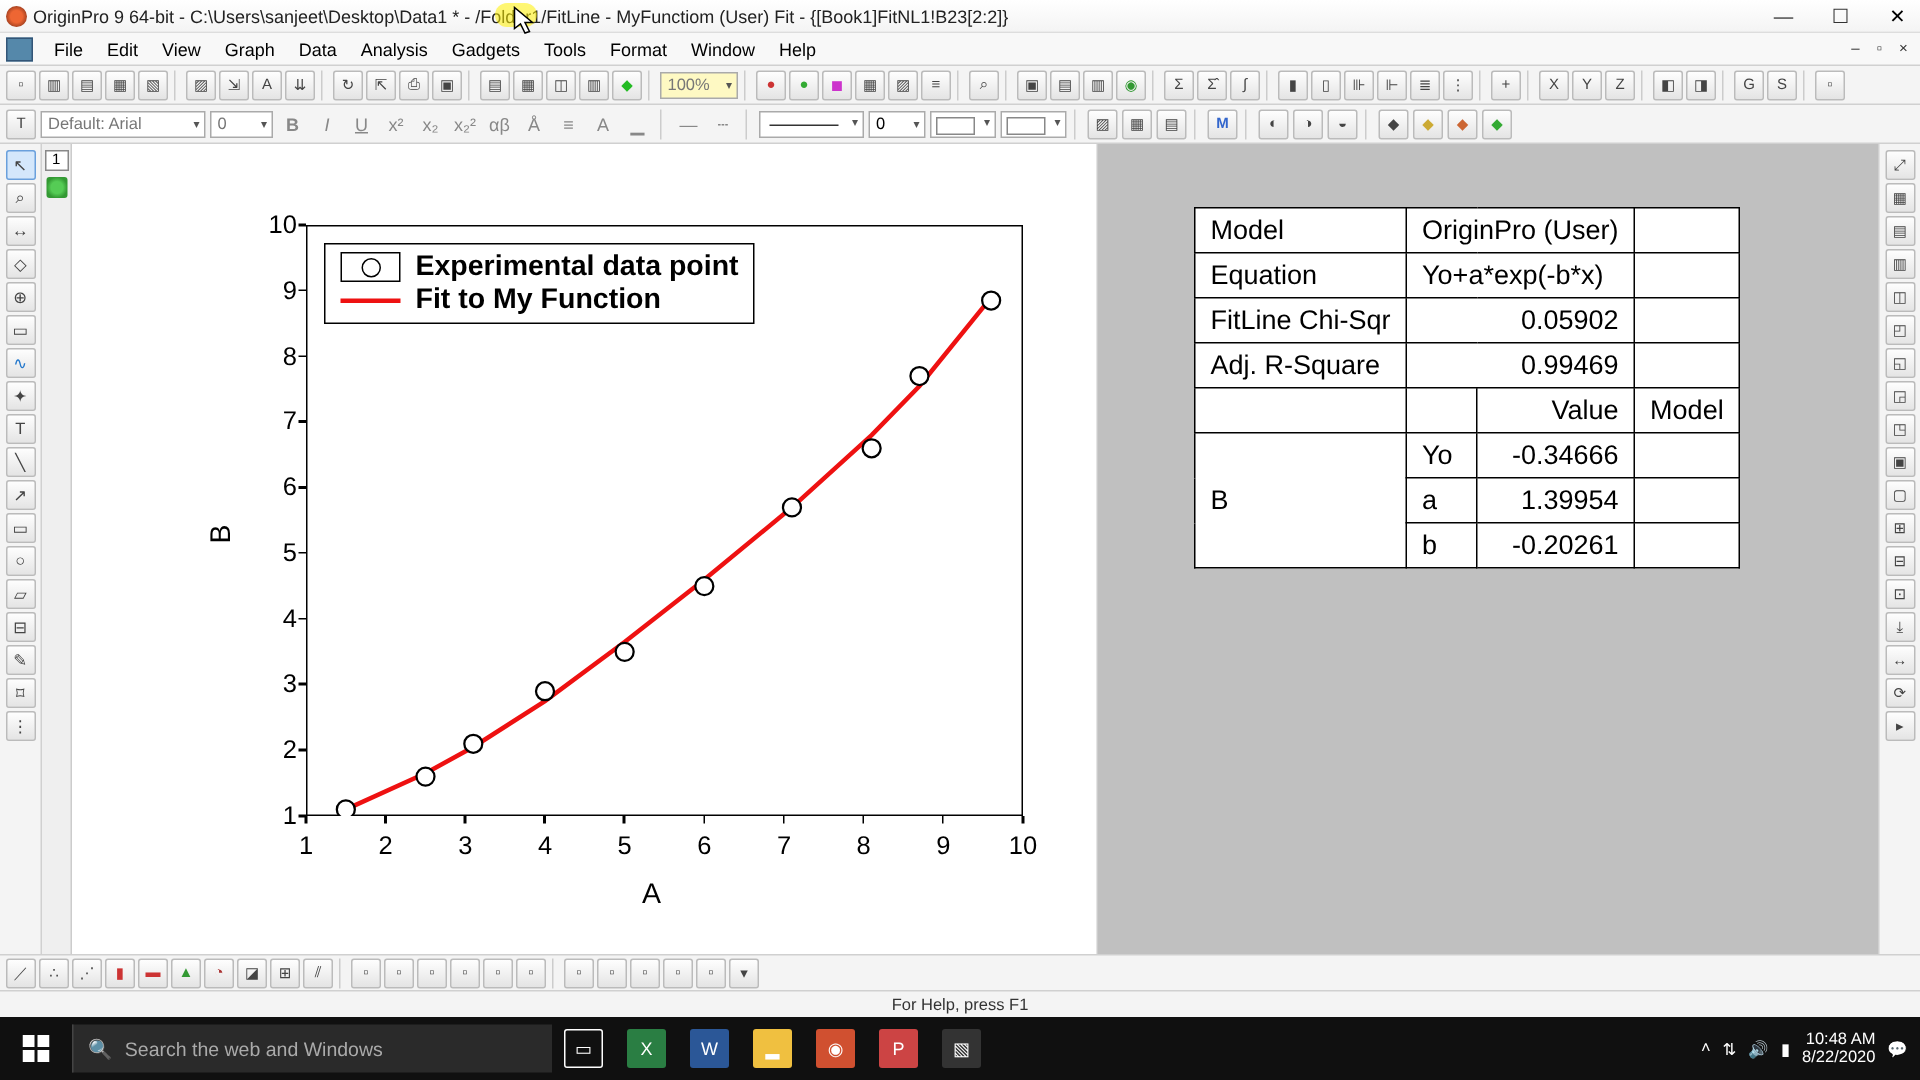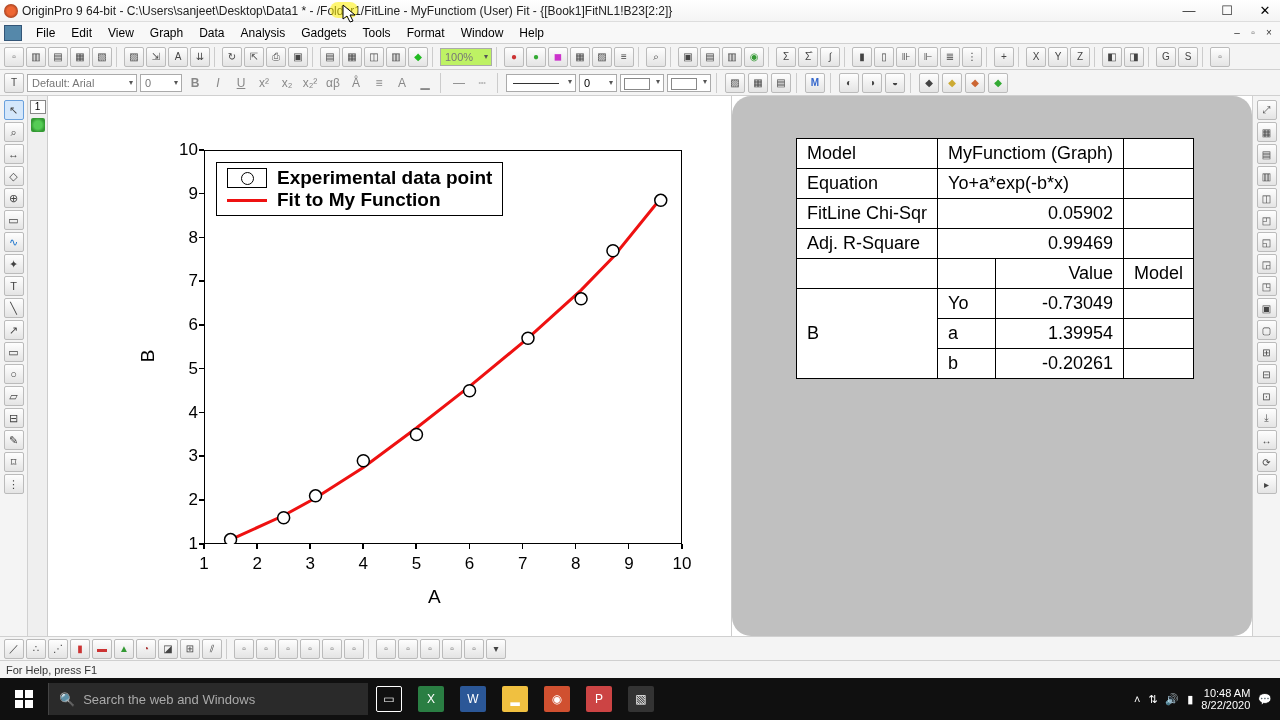--- a/index.html
+++ b/index.html
@@ -12,21 +12,21 @@
 .titlebar .winbtn.close { color: #000; }
 .menubar { height: 22px; background: #f8f8f8; border-bottom: 1px solid #d0d0d0; display: flex; align-items: center; padding-left: 4px; }
 .menubar .mbicon { width: 18px; height: 16px; background: #58a; border: 1px solid #357; margin-right: 6px; }
 .menubar .mitem { padding: 0 8px; font-size: 12px; color: #000; cursor: default; }
 .menubar .closer { margin-left: auto; display: flex; gap: 2px; padding-right: 4px;}
 .menubar .closer span { width: 14px; height: 14px; display:flex;align-items:center;justify-content:center;font-size:10px;color:#333;}
 .toolbar { height: 26px; background: #f4f4f4; border-bottom: 1px solid #d0d0d0; display: flex; align-items: center; padding: 0 4px; gap: 2px; overflow: hidden; }
 .tbtn { width: 20px; height: 20px; background: linear-gradient(#fefefe,#e4e4e4); border: 1px solid #bbb; border-radius: 2px; display: flex; align-items: center; justify-content: center; font-size: 10px; color: #444; flex-shrink: 0; }
 .tbtn.color { color: var(--c,#444); }
 .tsep { width: 4px; height: 20px; border-left: 1px solid #ccc; margin: 0 2px; flex-shrink: 0; }
-.tcombo { height: 18px; border: 1px solid #aaa; background: #bef264; font-size: 11px; padding: 0 14px 0 4px; display: flex; align-items: center; position: relative; flex-shrink: 0; color:#777;}
+.tcombo { height: 18px; border: 1px solid #aaa; background: #fef9c3; font-size: 11px; padding: 0 14px 0 4px; display: flex; align-items: center; position: relative; flex-shrink: 0; color:#777;}
 .tcombo::after { content: "▾"; position: absolute; right: 3px; font-size: 8px; color: #555; }
 .toolbar2 { height: 26px; background: #f4f4f4; border-bottom: 1px solid #d0d0d0; display: flex; align-items: center; padding: 0 4px; gap: 3px; overflow: hidden; }
 .fontpick { height: 18px; width: 110px; border: 1px solid #aaa; background: #fff; font-size: 11px; padding: 0 14px 0 4px; display: flex; align-items: center; position: relative; color:#777;}
 .fontpick::after,.szpick::after { content: "▾"; position: absolute; right: 3px; font-size: 8px; color: #555; }
 .szpick { height: 18px; width: 42px; border: 1px solid #aaa; background: #fff; font-size: 11px; padding: 0 14px 0 4px; display: flex; align-items: center; position: relative; color:#777;}
 .fmtbtn { width: 20px; height: 20px; display: flex; align-items: center; justify-content: center; font-size: 12px; color: #888; }
 .lineCombo { width: 70px; height: 18px; border: 1px solid #aaa; background: #fff; position: relative; }
 .lineCombo::before { content: ""; position: absolute; left: 6px; right: 16px; top: 8px; border-top: 1px solid #333; }
 .lineCombo::after { content:"▾";position:absolute;right:3px;top:2px;font-size:8px;color:#555;}
 .numCombo { width:38px;height:18px;border:1px solid #aaa;background:#fff;font-size:11px;display:flex;align-items:center;padding:0 14px 0 4px;position:relative;}
@@ -51,29 +51,29 @@
 .legend .pmark.line::before { content:""; display:block;width:40px;height:0;border-top:3px solid #e11; }
 .legend .ltxt { font-size: 19px; font-weight: bold; color: #000; font-family: Arial,sans-serif;}
 .ytitle { position: absolute; left: 94px; top: 260px; transform: translateY(-50%) rotate(-90deg); font-size: 19px; font-family: Arial; }
 .xtitle { position: absolute; left: 380px; top: 490px; font-size: 19px; font-family: Arial; }
 .ytick { position: absolute; font-size: 17px; font-family: Arial; text-align: right; width: 24px; }
 .xtick { position: absolute; font-size: 17px; font-family: Arial; text-align: center; width: 20px; top: 458px; }
 .tickm { position:absolute;background:#000;}
 .tickm.y{width:5px;height:1.5px;}
 .tickm.x{width:1.5px;height:5px;}
 .curve { position:absolute; left:156px; top:54px; width:478px; height:394px; pointer-events:none; }
-.paramspane { flex: 1; background: #c0c0c0; position: relative; overflow: hidden; border-radius: 19px; }
+.paramspane { flex: 1; background: #c0c0c0; position: relative; overflow: hidden; }
 .paramtable { position: absolute; left: 64px; top: 42px; background: #fff; border: 1.5px solid #000; border-collapse: collapse; font-family: Arial; font-size: 18px; }
 .paramtable td { border: 1px solid #000; padding: 4px 10px; vertical-align: middle; }
 .paramtable .numtd { text-align: right; }
 .rightrail { width: 28px; background: #f4f4f4; border-left: 1px solid #d0d0d0; display:flex;flex-direction:column;align-items:center;padding-top:4px;gap:2px;}
 .rightrail .rb { width: 20px; height: 20px; background: linear-gradient(#fefefe,#e4e4e4); border: 1px solid #bbb; border-radius: 2px; display:flex;align-items:center;justify-content:center;font-size:10px;color:#444;}
 .bottombar { height: 24px; background: #f4f4f4; border-top: 1px solid #d0d0d0; display: flex; align-items: center; padding: 0 4px; gap: 2px; overflow:hidden;}
 .statusbar { height: 18px; background: #f4f4f4; border-top: 1px solid #d0d0d0; display: flex; align-items: center; padding: 0 6px; font-size: 11px; color: #333; }
-.statusbar .sleft { flex: 1; }
+.statusbar .sleft { flex: 1; text-align: center; }
 .taskbar { height: 42px; background: #101010; display: flex; align-items: center; }
 .taskbar .start { width: 48px; height: 42px; display:flex;align-items:center;justify-content:center;}
 .taskbar .start svg { width:18px;height:18px;}
 .taskbar .search { flex: 0 0 320px; height: 32px; background: #2a2a2a; border-left:1px solid #444; display:flex;align-items:center;padding:0 10px;color:#aaa;gap:8px;font-size:13px;}
 .taskbar .tray { margin-left: auto; display: flex; align-items: center; color: #fff; gap: 8px; padding-right: 8px; font-size: 11px;}
 .taskbar .tbico { width: 42px; height: 42px; display:flex;align-items:center;justify-content:center;color:#fff;}
 .taskbar .tbico .box{width:26px;height:26px;background:var(--bg,#444);border-radius:2px;display:flex;align-items:center;justify-content:center;font-size:12px;}
 .clock { text-align:right; line-height:1.1;}
 .cursor { position: absolute; left: 342px; top: 4px; pointer-events:none; z-index:1000;}
 .highlight { position:absolute; left:330px; top:2px; width:28px;height:16px; background: rgba(255,240,0,0.55); border-radius:8px; z-index:0;}
@@ -319,21 +319,21 @@
           <circle cx="456.75555555555553" cy="50.344444444444434" r="6" fill="#fff" stroke="#000" stroke-width="1.5"></circle>
         </g>
     </svg>
   </div>
 
   <div class="paramspane">
     <table class="paramtable">
       <tbody>
           <tr>
             <td>Model</td>
-          <td colspan="2">MyFunctiom (Graph)</td>
+          <td colspan="2">OriginPro (User)</td>
             <td></td>
           </tr>
       <tr>
             <td>Equation</td>
           <td colspan="2">Yo+a*exp(-b*x)</td>
             <td></td>
           </tr>
       <tr>
             <td>FitLine Chi-Sqr</td>
           <td colspan="2" class="numtd">0.05902</td>
@@ -346,21 +346,21 @@
           </tr>
       <tr>
             <td></td>
             <td></td>
             <td class="numtd">Value</td>
           <td>Model</td>
           </tr>
       <tr>
             <td rowspan="3">B</td>
           <td>Yo</td>
-          <td class="numtd">-0.73049</td>
+          <td class="numtd">-0.34666</td>
             <td></td>
           </tr>
       <tr>
             <td>a</td>
           <td class="numtd">1.39954</td>
             <td></td>
           </tr>
       <tr>
             <td>b</td>
           <td class="numtd">-0.20261</td>

